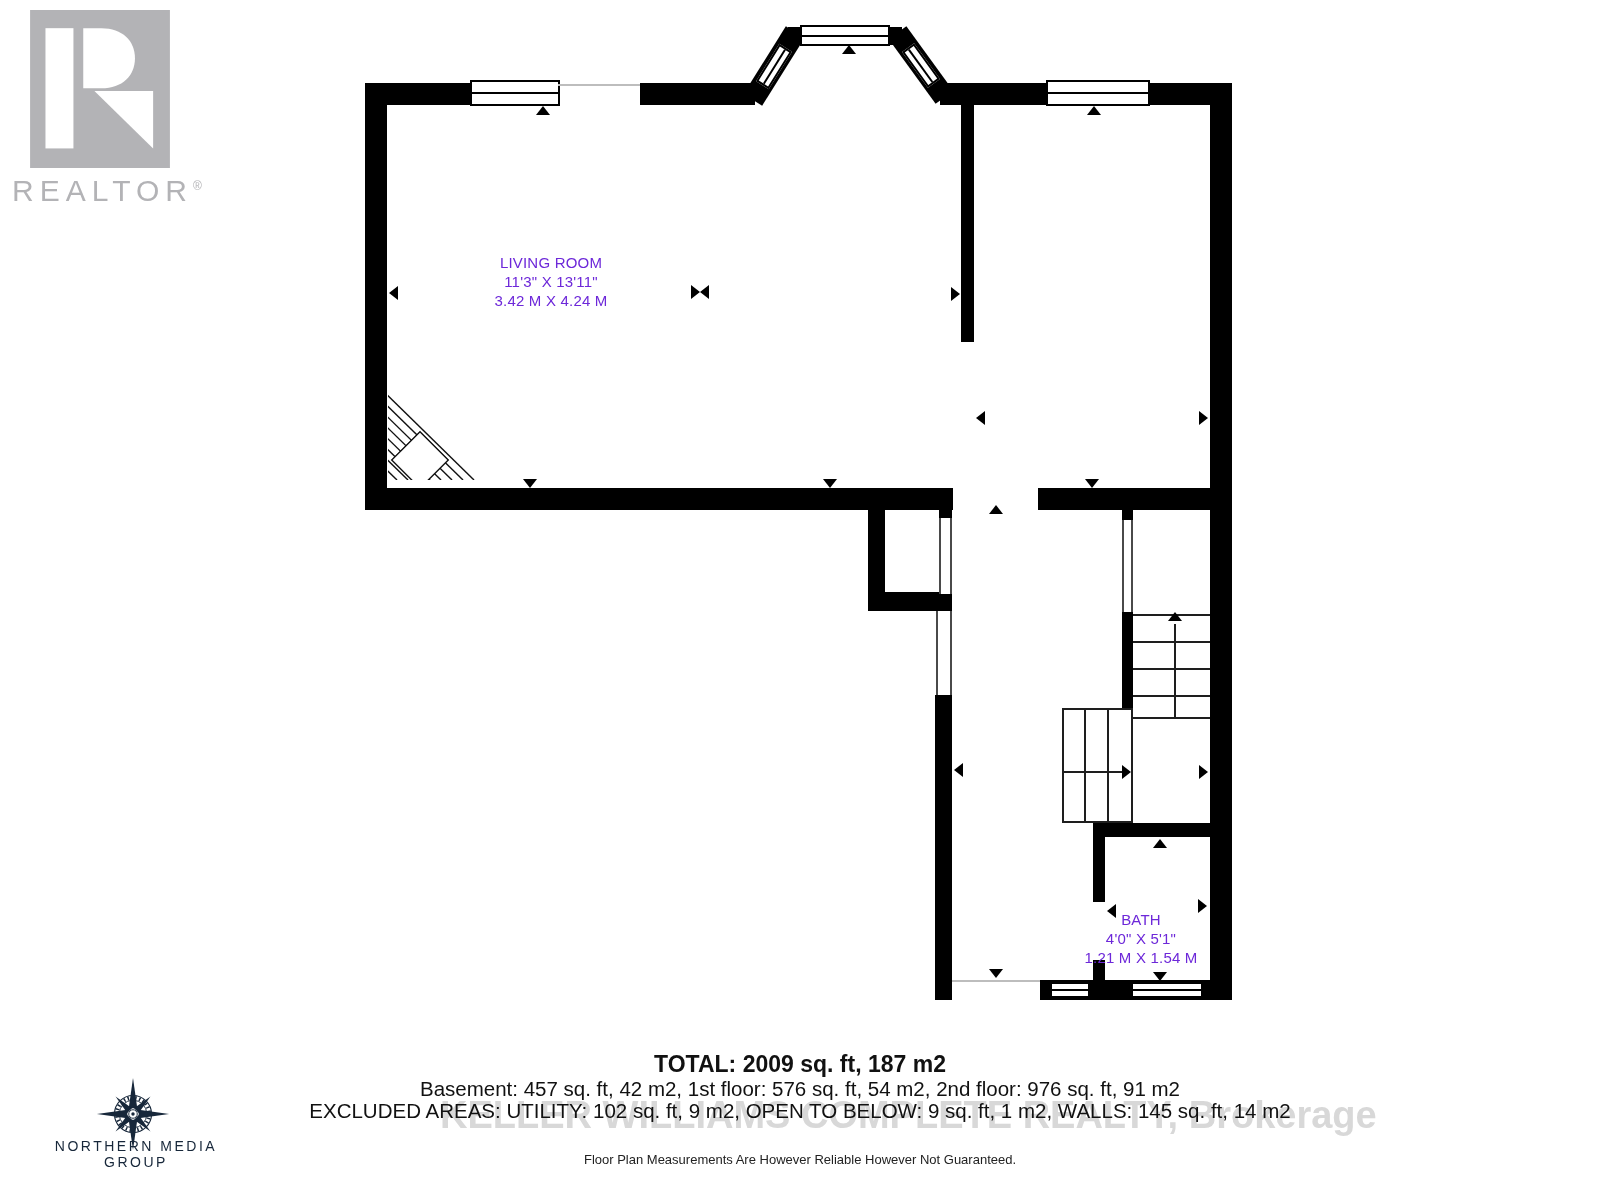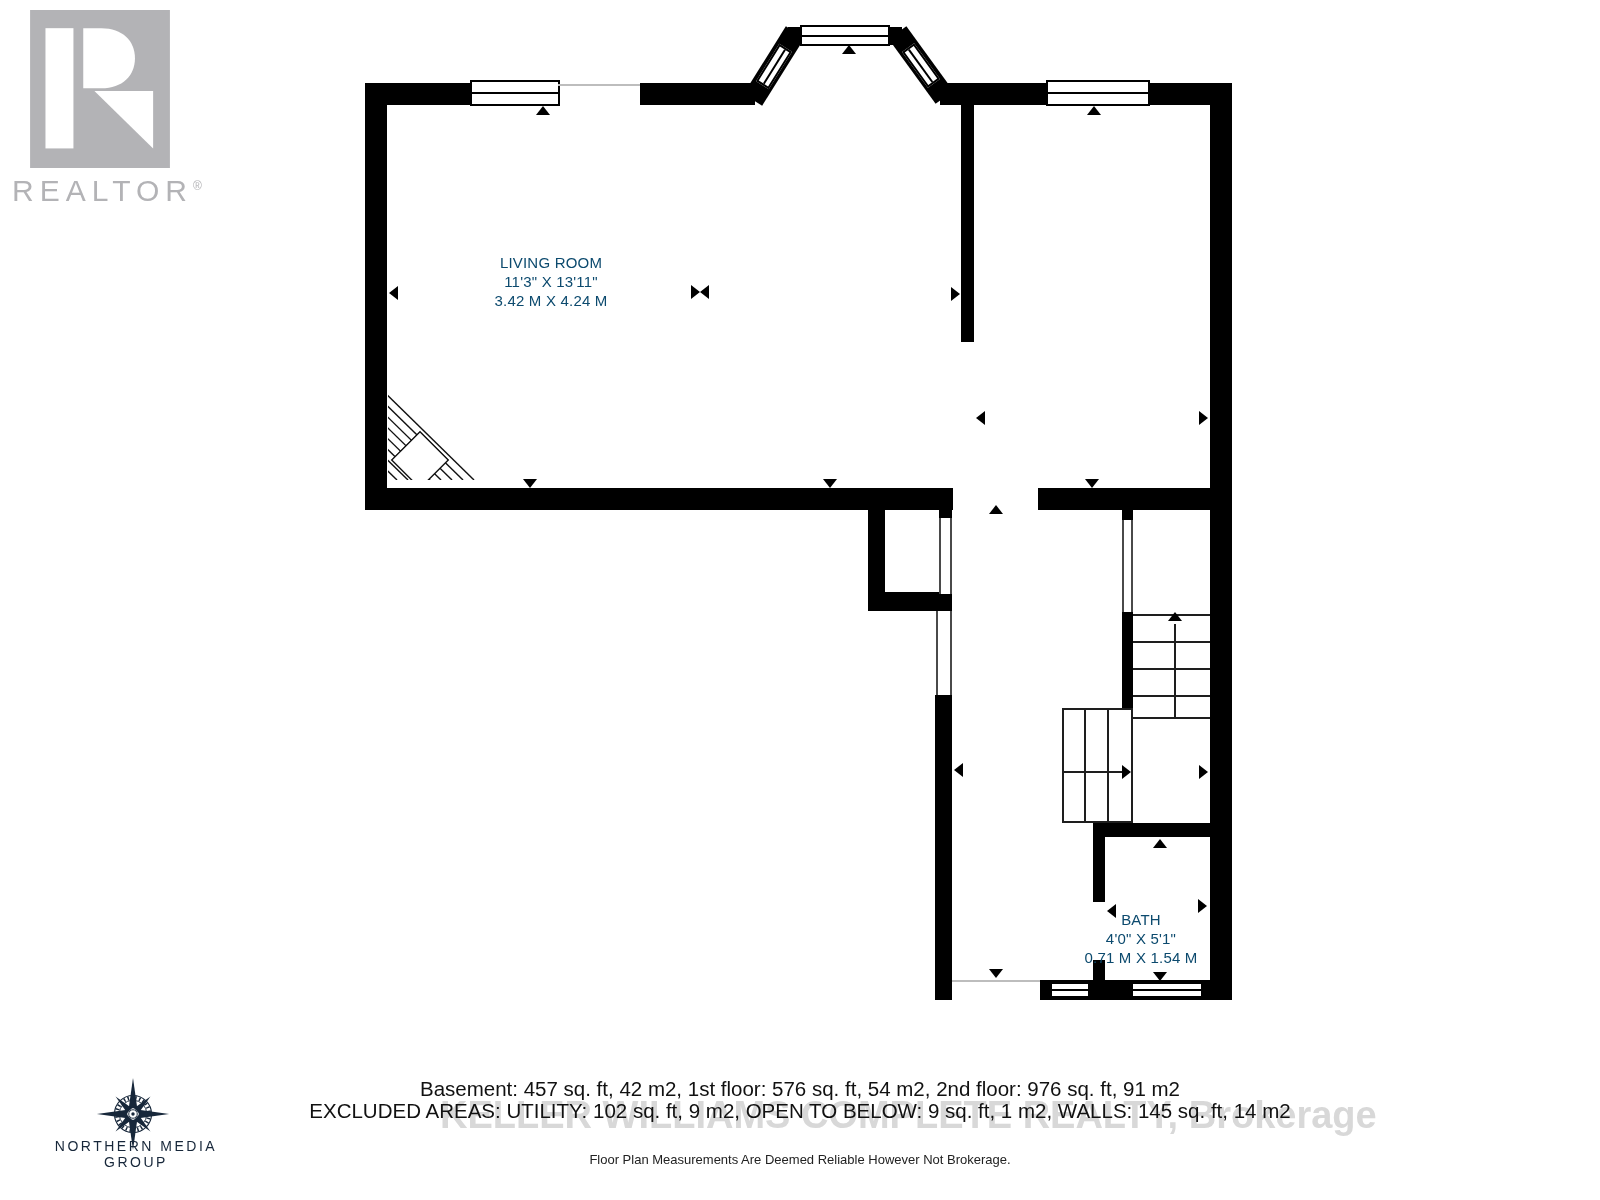--- a/index.html
+++ b/index.html
@@ -12,21 +12,21 @@
   .win-v{position:absolute;background:#fff;border-left:2px solid #4a4a4a;border-right:2px solid #4a4a4a;box-sizing:border-box;}
   .thinline{position:absolute;background:#bdbdbd;}
   .sline{position:absolute;background:#1e1e1e;}
   .sbox{position:absolute;border:2px solid #1e1e1e;box-sizing:border-box;background:#fff;}
   .tri{position:absolute;width:0;height:0;}
   .tri.up{border-left:7px solid transparent;border-right:7px solid transparent;border-bottom:9px solid #000;}
   .tri.down{border-left:7px solid transparent;border-right:7px solid transparent;border-top:9px solid #000;}
   .tri.lf{border-top:7px solid transparent;border-bottom:7px solid transparent;border-right:9px solid #000;}
   .tri.rt{border-top:7px solid transparent;border-bottom:7px solid transparent;border-left:9px solid #000;}
   .room-label{position:absolute;width:220px;text-align:center;font-size:15px;line-height:19px;
-              color:#0c4a6e;letter-spacing:.2px;}
+              color:#6d28d9;letter-spacing:.2px;}
   .room-label span{display:block;}
   .realtor-text{position:absolute;left:12px;top:174px;width:190px;font-size:30px;letter-spacing:6px;
                 color:#b3b3b6;font-weight:400;}
   .realtor-text sup{font-size:12px;letter-spacing:0;}
   .nmg-text{position:absolute;left:30px;top:1138px;width:212px;text-align:center;font-size:14px;
             letter-spacing:2.5px;color:#17273a;}
   .footer-line{position:absolute;left:250px;width:1100px;text-align:center;color:#111;z-index:2;}
   .f-total{top:1051px;font-size:23px;font-weight:bold;}
   .f-floors{top:1077px;font-size:20.5px;}
   .f-excluded{top:1099px;font-size:20.5px;}
@@ -164,27 +164,28 @@
   <div class="tri down" style="left:1153px;top:972px;"></div>
 
   <div class="room-label" style="left:441px;top:253px;">
     <span>LIVING ROOM</span>
     <span>11'3" X 13'11"</span>
     <span>3.42 M X 4.24 M</span>
   </div>
   <div class="room-label" style="left:1031px;top:910px;">
     <span>BATH</span>
     <span>4'0" X 5'1"</span>
-    <span>0.71 M X 1.54 M</span>
+    <span>1.21 M X 1.54 M</span>
   </div>
 
   <div class="watermark">KELLER WILLIAMS COMPLETE REALTY, Brokerage</div>
+  <div class="footer-line f-total">TOTAL: 2009 sq. ft, 187 m2</div>
   <div class="footer-line f-floors">Basement: 457 sq. ft, 42 m2, 1st floor: 576 sq. ft, 54 m2, 2nd floor: 976 sq. ft, 91 m2</div>
   <div class="footer-line f-excluded">EXCLUDED AREAS: UTILITY: 102 sq. ft, 9 m2, OPEN TO BELOW: 9 sq. ft, 1 m2, WALLS: 145 sq. ft, 14 m2</div>
-  <div class="footer-line f-disclaimer">Floor Plan Measurements Are Deemed Reliable However Not Brokerage.</div>
+  <div class="footer-line f-disclaimer">Floor Plan Measurements Are However Reliable However Not Guaranteed.</div>
 
   <svg style="position:absolute;left:95px;top:1076px;" width="76" height="76" viewBox="-40 -40 80 80">
     <circle r="19.5" fill="none" stroke="#17273a" stroke-width="1.2"></circle>
     <circle r="17" fill="none" stroke="#17273a" stroke-width="4" stroke-dasharray="1.5,2.6"></circle>
     <circle r="14.5" fill="none" stroke="#17273a" stroke-width="1"></circle>
     <g fill="#17273a">
       <polygon points="0,-38 4.5,-6 -4.5,-6"></polygon>
       <polygon points="0,38 4.5,6 -4.5,6"></polygon>
       <polygon points="-38,0 -6,4.5 -6,-4.5"></polygon>
       <polygon points="38,0 6,4.5 6,-4.5"></polygon>

